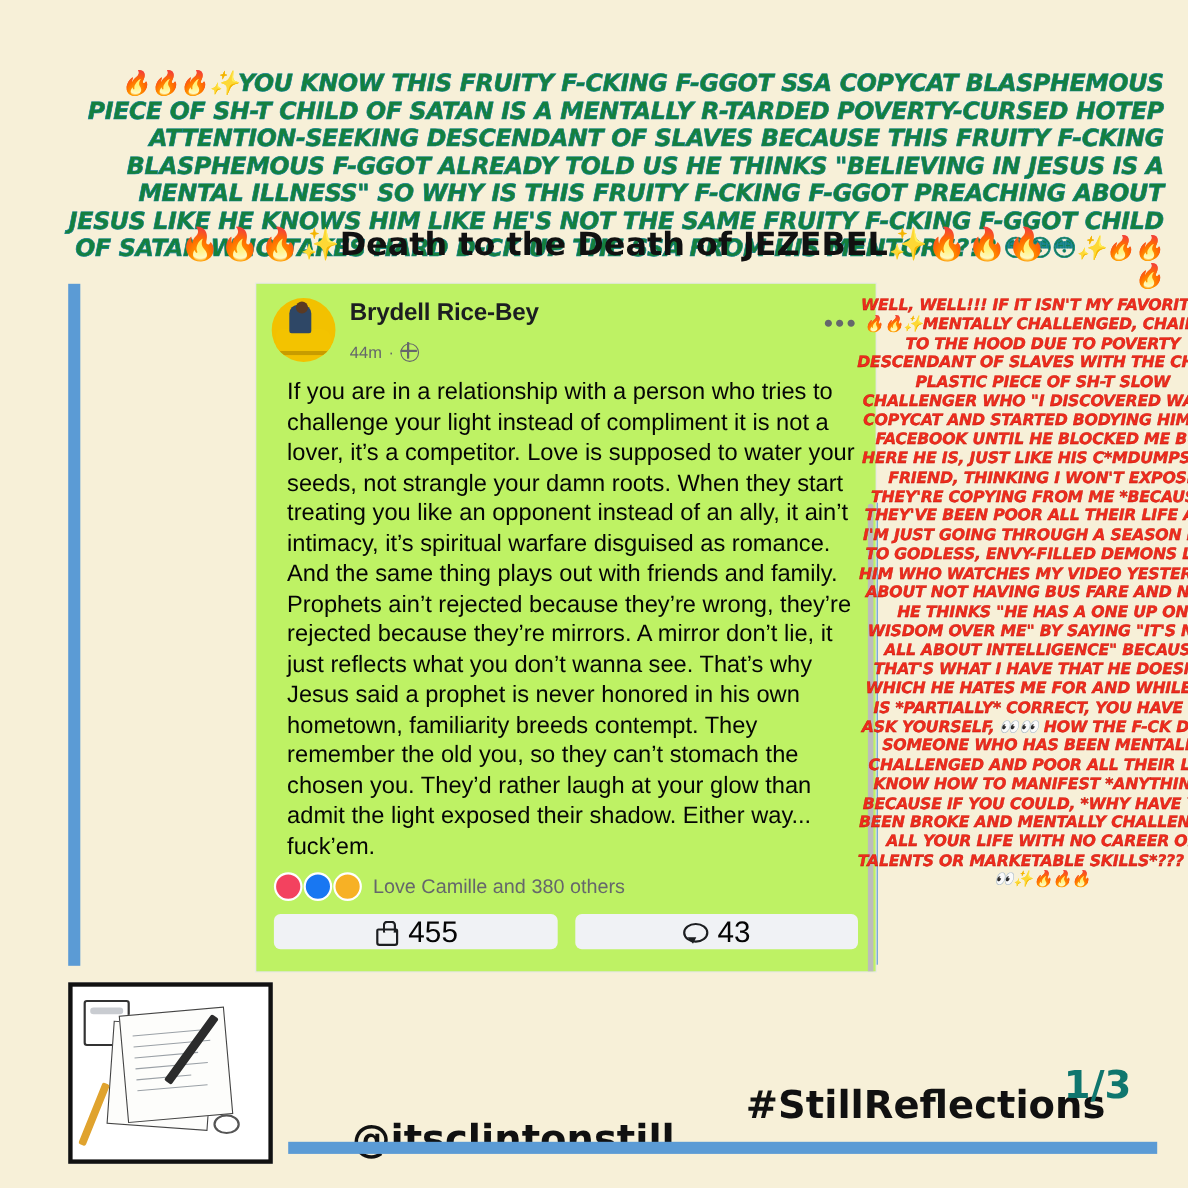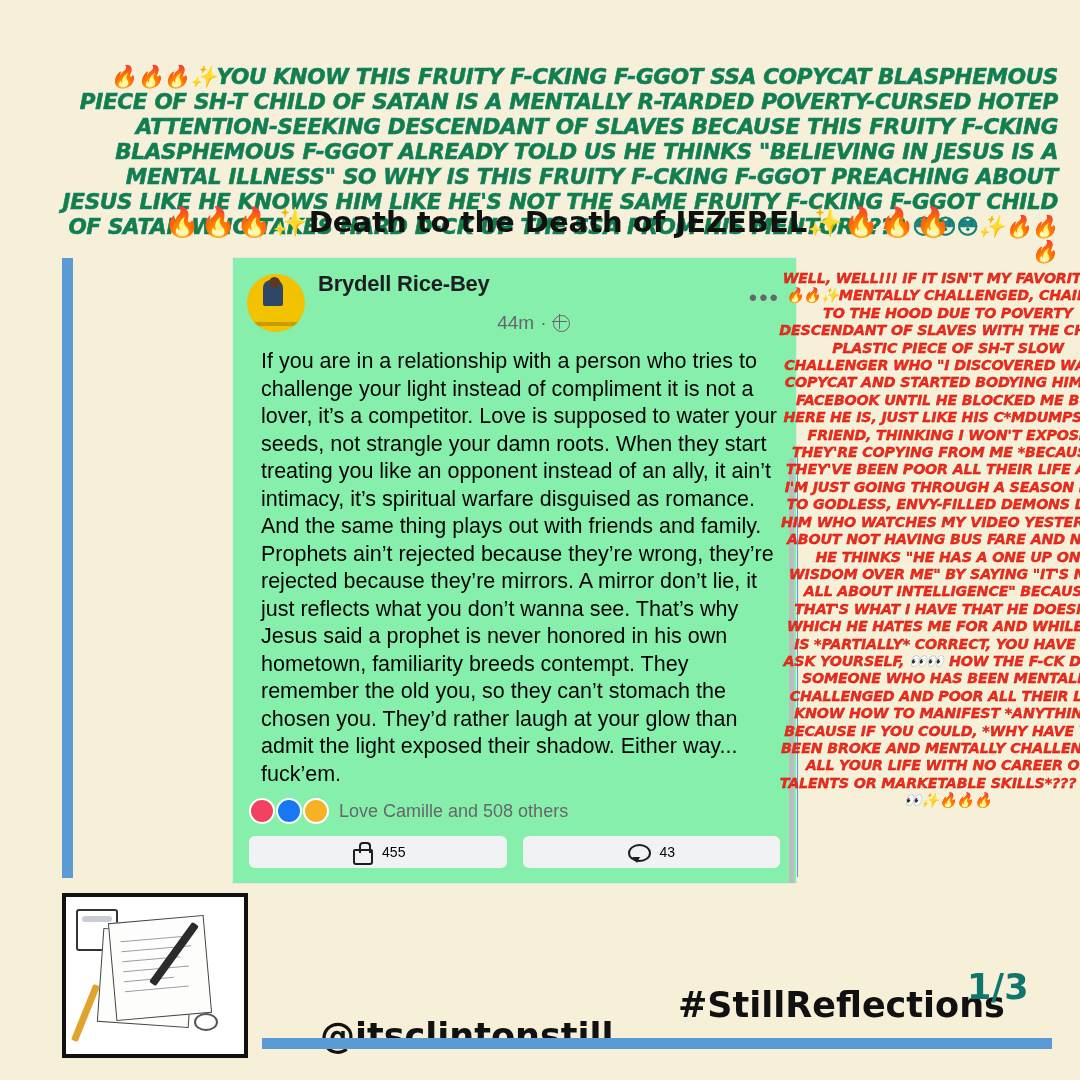--- a/index.html
+++ b/index.html
@@ -63,21 +63,21 @@
     background: #5b9bd5;
   }
 
   
   .post-card {
     position: absolute;
     left: 233px;
     top: 258px;
     width: 563px;
     height: 625px;
-    background: #86efac;
+    background: #bef264;
     overflow: hidden;
     box-shadow: 0 0 0 1px #e6e6e6;
   }
   .post-head {
     display: flex;
     align-items: center;
     padding: 13px 16px 6px 14px;
   }
   .avatar {
     width: 58px;
@@ -121,26 +121,25 @@
     flex: 1 1 auto;
   }
   .post-author {
     font-size: 22px;
     font-weight: bold;
     color: #1c1e21;
     letter-spacing: -0.2px;
   }
   .post-meta {
     margin-top: 15px;
-    font-size: 19px;
+    font-size: 15px;
     color: #65676b;
     display: flex;
     align-items: center;
     gap: 6px;
-    justify-content: center;
   }
   .globe {
     display: inline-block;
     width: 15px;
     height: 15px;
     border-radius: 50%;
     border: 1.6px solid #65676b;
     position: relative;
   }
   .globe::before {
@@ -205,21 +204,21 @@
   }
   .action-btn {
     flex: 1 1 0;
     background: #f0f2f5;
     border-radius: 6px;
     height: 32px;
     display: flex;
     align-items: center;
     justify-content: center;
     gap: 9px;
-    font-size: 14px;
+    font-size: 27px;
     color: #050505;
   }
   .ico-like, .ico-comment {
     width: 23px;
     height: 22px;
     display: inline-block;
     position: relative;
   }
   .ico-like::before {
     content: "";
@@ -429,21 +428,21 @@
     </div>
     <div class="dots">•••</div>
   </div>
 
   <div class="post-body">If you are in a relationship with a person who tries to challenge your light instead of compliment it is not a lover, it’s a competitor. Love is supposed to water your seeds, not strangle your damn roots. When they start treating you like an opponent instead of an ally, it ain’t intimacy, it’s spiritual warfare disguised as romance. And the same thing plays out with friends and family. Prophets ain’t rejected because they’re wrong, they’re rejected because they’re mirrors. A mirror don’t lie, it just reflects what you don’t wanna see. That’s why Jesus said a prophet is never honored in his own hometown, familiarity breeds contempt. They remember the old you, so they can’t stomach the chosen you. They’d rather laugh at your glow than admit the light exposed their shadow. Either way... fuck’em.</div>
 
   <div class="reactions">
     <span class="rx rx-love"></span>
     <span class="rx rx-like"></span>
     <span class="rx rx-care"></span>
-    <span class="rx-text">Love Camille and 508 others</span>
+    <span class="rx-text">Love Camille and 380 others</span>
   </div>
 
   <div class="post-actions">
     <div class="action-btn">
       <span class="ico-like"></span>
       <span>455</span>
     </div>
     <div class="action-btn">
       <span class="ico-comment"></span>
       <span>43</span>

